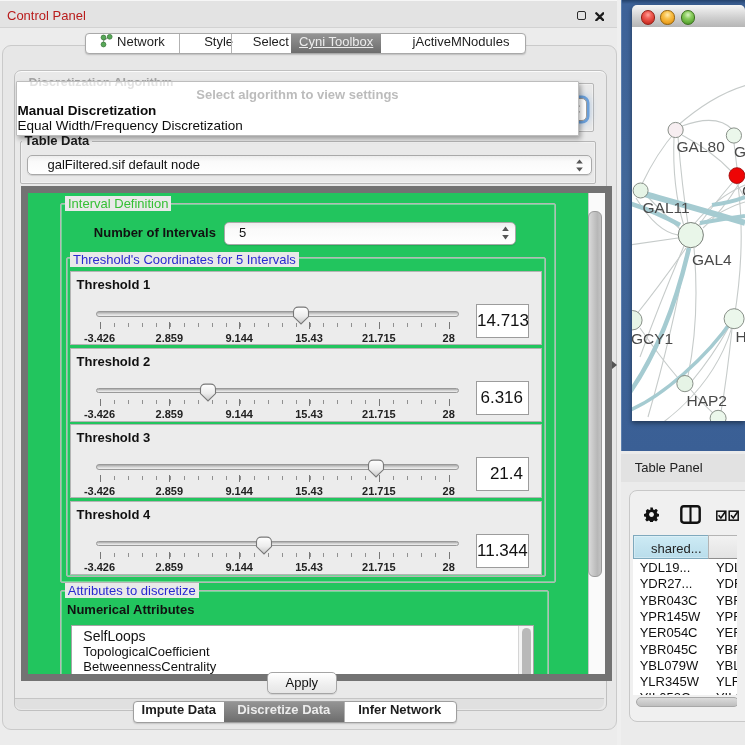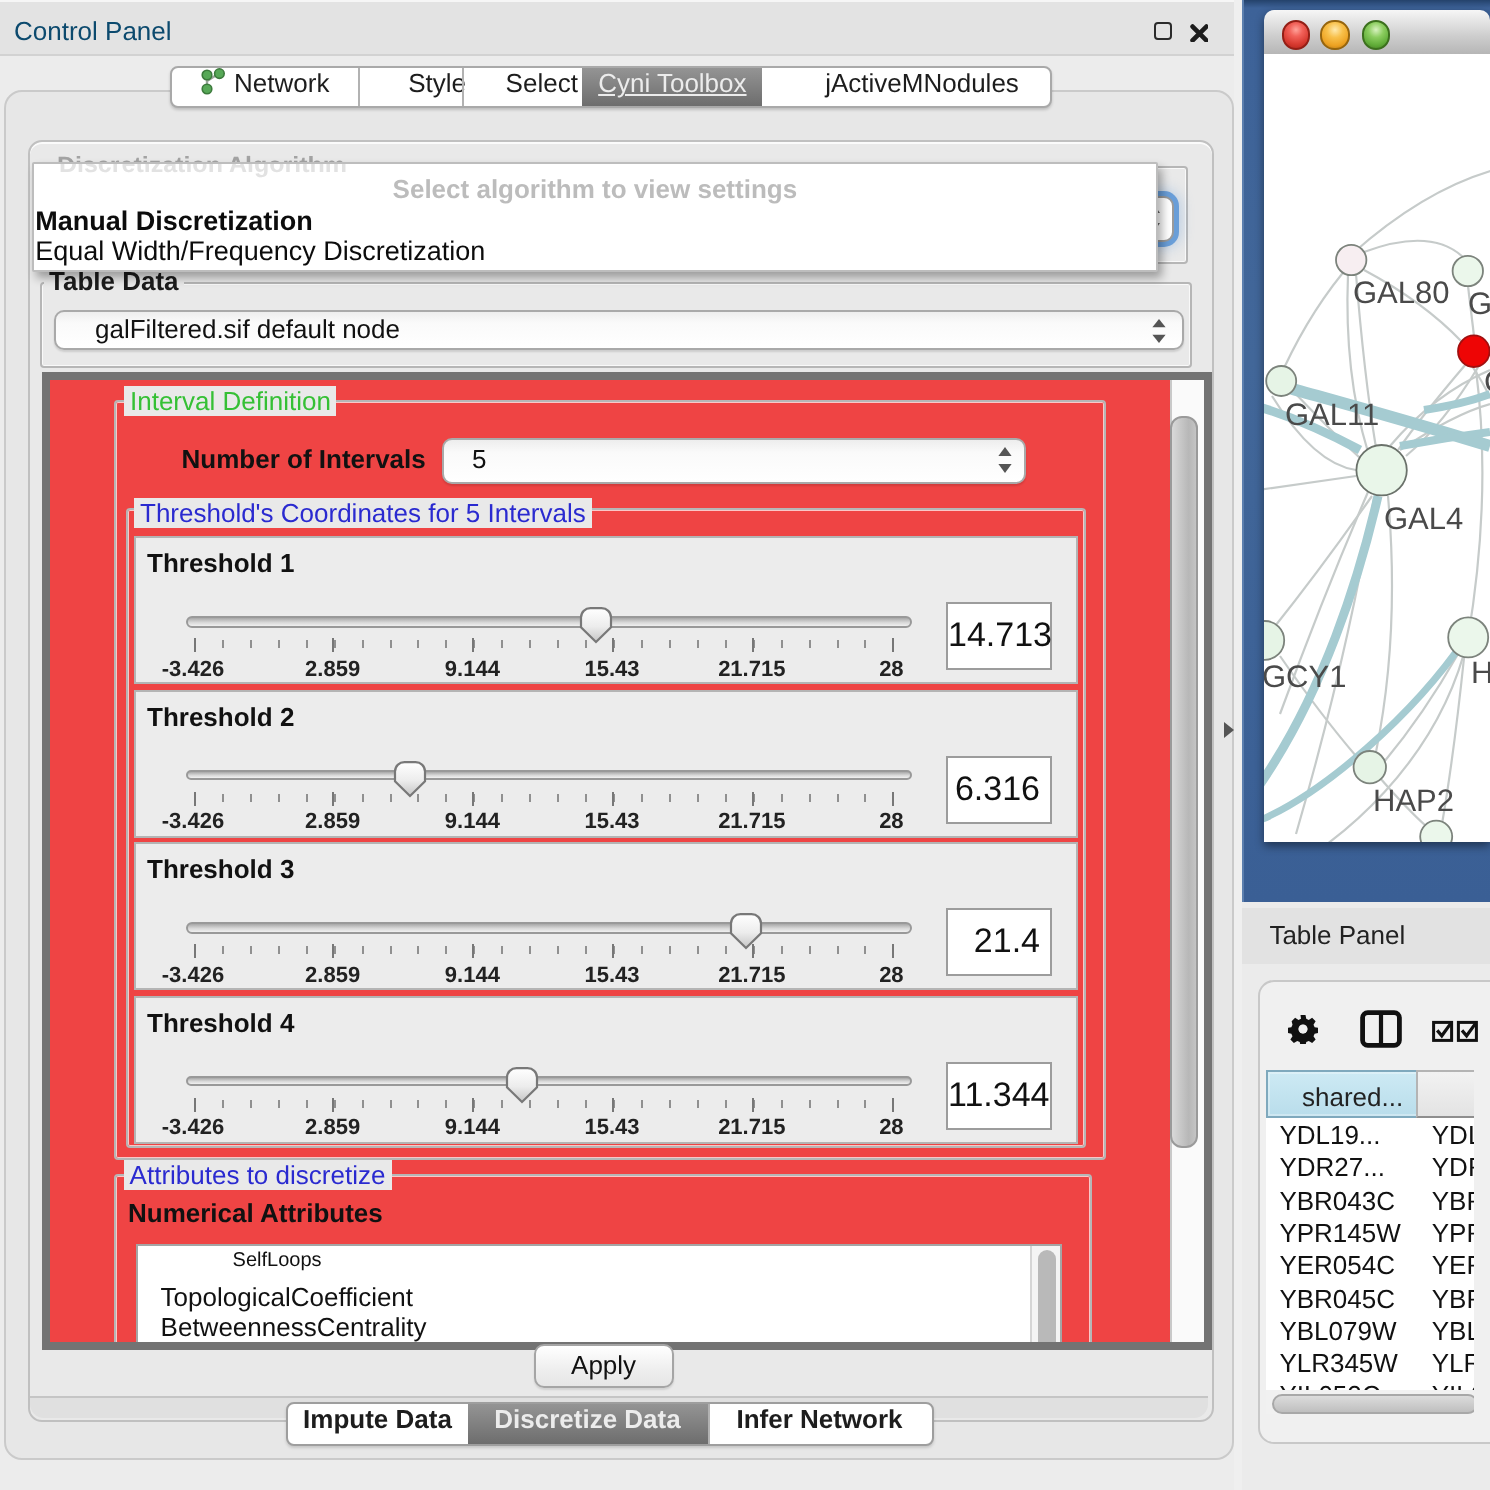--- a/index.html
+++ b/index.html
@@ -23,21 +23,21 @@
   .segdark{background:linear-gradient(#949494,#6d6d6d);color:#ececec;}
   .vr{position:absolute;top:0;width:1px;height:100%;background:#b2b2b2;}
 </style>
 </head>
 <body>
 <div id="root">
 
 <div class="abs" style="left:0;top:0;width:616.5px;height:745px;background:#ececec;">
 
   <div class="abs" style="left:0;top:0;width:616.5px;height:26.5px;background:#e3e3e3;border-bottom:1px solid #d2d2d2;box-shadow:inset 0 1px 0 #f6f6f6;"></div>
-  <div class="abs" style="left:7px;top:8px;font-size:13px;color:#0c4a6e;">Control Panel</div>
+  <div class="abs" style="left:7px;top:8px;font-size:13px;color:#b91c1c;">Control Panel</div>
   <div class="abs" style="left:577.4px;top:11px;width:6.3px;height:6.8px;border:1.5px solid #2b2b2b;border-radius:2px;"></div>
   <svg class="abs" style="left:594.8px;top:11.5px;" width="9.5" height="9.5" viewBox="0 0 11 11">
         <path d="M1.5,1.5 L9.5,9.5 M9.5,1.5 L1.5,9.5" stroke="#1c1c1c" stroke-width="2.7" stroke-linecap="round"></path>
       </svg>
 
   <div class="abs" style="left:2.3px;top:45.2px;width:613px;height:683px;background:#e7e7e7;border:1px solid #cacaca;border-radius:9px;"></div>
 
   <div class="abs" style="left:13.5px;top:69.5px;width:591px;height:639px;background:#e9e9e9;border:1px solid #c0c0c0;border-radius:7px;box-shadow:inset 0 1px 0 rgba(255,255,255,0.8);"></div>
 
   <div class="abs" style="left:85.2px;top:33.4px;width:439px;height:18.7px;background:#ffffff;border:1px solid #a9a9a9;border-radius:4px;box-shadow:0 1px 1.5px rgba(0,0,0,0.18);overflow:hidden;">
@@ -73,21 +73,21 @@
   <div class="combo" style="left:26.5px;top:155px;width:563px;height:18px;line-height:18px;">
     <span style="margin-left:20px;">galFiltered.sif default node</span>
   </div>
   <div class="arrows" style="left:575px;top:159px;">
         <svg width="9" height="13" viewBox="0 0 9 13">
           <path d="M4.5,0.5 L7.8,4.6 L1.2,4.6 Z" fill="#555"></path>
           <path d="M4.5,12.5 L7.8,8.4 L1.2,8.4 Z" fill="#555"></path>
         </svg>
       </div>
 
-  <div class="abs" style="left:20.5px;top:185.7px;width:577px;height:481px;border:4px solid #737373;background:#ef4444;overflow:hidden;">
+  <div class="abs" style="left:20.5px;top:185.7px;width:577px;height:481px;border:7px solid #737373;background:#22c55e;overflow:hidden;">
   <div class="abs" id="scrollcontent" style="left:0;top:0;width:562px;height:481px;overflow:hidden;">
 
     <div class="grp" style="left:32px;top:10.8px;width:494.5px;height:378px;"></div>
     <div class="grptitle" style="left:37.5px;top:3.5px;color:#35c035;">Interval Definition</div>
     <div class="abs" style="left:66.3px;top:32.3px;font-size:13px;font-weight:bold;color:#111;">Number of Intervals</div>
     <div class="combo" style="left:196.5px;top:29.5px;width:290px;height:20.5px;line-height:20.5px;"><span style="margin-left:14px;">5</span></div>
     <div class="arrows" style="left:473px;top:33.5px;">
             <svg width="9" height="14" viewBox="0 0 9 14">
               <path d="M4.5,0.5 L7.8,5 L1.2,5 Z" fill="#555"></path>
               <path d="M4.5,13.5 L7.8,9 L1.2,9 Z" fill="#555"></path>
@@ -182,38 +182,38 @@
       <div class="vbox">11.344</div>
       <svg class="thumb" style="left:184.2px;" width="18" height="19" viewBox="0 0 18 19">
               <path d="M1.5,5.8 C1.5,3.1 3.6,1.1 6.2,1.1 L11.8,1.1 C14.4,1.1 16.5,3.1 16.5,5.8 L16.5,10.6 L9,18 L1.5,10.6 Z" fill="url(#tg)" stroke="#787878" stroke-width="1.1"></path>
             </svg>
     </div>
 
     <div class="grp" style="left:32.5px;top:397.8px;width:487px;height:90px;"></div>
     <div class="grptitle" style="left:37.3px;top:390px;color:#2a2ad0;">Attributes to discretize</div>
     <div class="abs" style="left:39.5px;top:409.5px;font-size:13px;font-weight:bold;color:#111;">Numerical Attributes</div>
     <div class="abs" style="left:43.5px;top:432.1px;width:461px;height:60px;background:#fff;border:1px solid #a5a5a5;overflow:hidden;">
-      <div style="position:absolute;left:11.3px;top:2.7px;font-size:10px;color:#111;margin-left:36px;">SelfLoops</div>
+      <div style="position:absolute;left:11.3px;top:2.7px;font-size:14px;color:#111;">SelfLoops</div>
       <div style="position:absolute;left:11.3px;top:18.2px;font-size:13px;color:#111;">TopologicalCoefficient</div>
       <div style="position:absolute;left:11.3px;top:33.6px;font-size:13px;color:#111;">BetweennessCentrality</div>
       <div style="position:absolute;right:0;top:0;width:14px;height:100%;background:#f4f4f4;border-left:1px solid #d5d5d5;"></div>
       <div style="position:absolute;right:2.5px;top:2px;width:9px;height:56px;border-radius:5px;background:#b9b9b9;"></div>
     </div>
   </div>
 
   <div class="abs" style="right:0;top:0;width:16px;height:481px;background:#fafafa;border-left:1px solid #c9c9c9;"></div>
   <div class="abs" style="right:3px;top:18px;width:11.5px;height:364px;border:1px solid #9a9a9a;border-radius:6px;background:linear-gradient(90deg,#d9d9d9,#b7b7b7 70%,#c4c4c4);"></div>
   </div>
 
   <div class="abs" style="left:14.5px;top:697.5px;width:589px;height:1px;background:#c5c5c5;"></div>
   <div class="abs" style="left:14.5px;top:698.5px;width:589px;height:10px;background:#e0e0e0;border-radius:0 0 7px 7px;"></div>
 
   <div class="abs" style="left:266.8px;top:671.9px;width:68px;height:20.5px;background:linear-gradient(#ffffff,#eeeeee 60%,#e6e6e6);border:1px solid #a5a5a5;border-radius:5px;font-size:13px;color:#111;text-align:center;line-height:20.5px;box-shadow:0 1px 1px rgba(0,0,0,0.1);">Apply</div>
 
-  <div class="abs" style="left:143px;top:700.8px;width:321.5px;height:20.2px;background:#ffffff;border:1px solid #9e9e9e;border-radius:4px;box-shadow:0 1px 1.5px rgba(0,0,0,0.15);overflow:hidden;font-weight:bold;">
+  <div class="abs" style="left:133px;top:700.8px;width:321.5px;height:20.2px;background:#ffffff;border:1px solid #9e9e9e;border-radius:4px;box-shadow:0 1px 1.5px rgba(0,0,0,0.15);overflow:hidden;font-weight:bold;">
     <div class="seg" style="left:0;width:89.5px;font-weight:bold;">Impute Data</div>
     <div class="seg segdark" style="left:89.5px;width:120.5px;font-weight:bold;">Discretize Data</div>
     <div class="vr" style="left:210px;"></div>
     <div class="seg" style="left:210px;width:111.5px;font-weight:bold;">Infer Network</div>
   </div>
 
   <div class="abs" style="left:15.6px;top:80.5px;width:561.7px;height:53.5px;background:#ffffff;border:1px solid #bdbdbd;box-shadow:2px 3px 5px rgba(0,0,0,0.33);border-radius:1px;overflow:hidden;">
     <div style="position:absolute;left:12.9px;top:-6.2px;font-size:12.5px;font-weight:bold;color:#e2e2e2;">Discretization Algorithm</div>
     <div style="position:absolute;left:0;top:5px;width:100%;text-align:center;font-size:13px;font-weight:bold;color:#bcbcbc;">Select algorithm to view settings</div>
     <div style="position:absolute;left:1px;top:21px;font-size:13.5px;font-weight:bold;color:#0c0c0c;">Manual Discretization</div>

